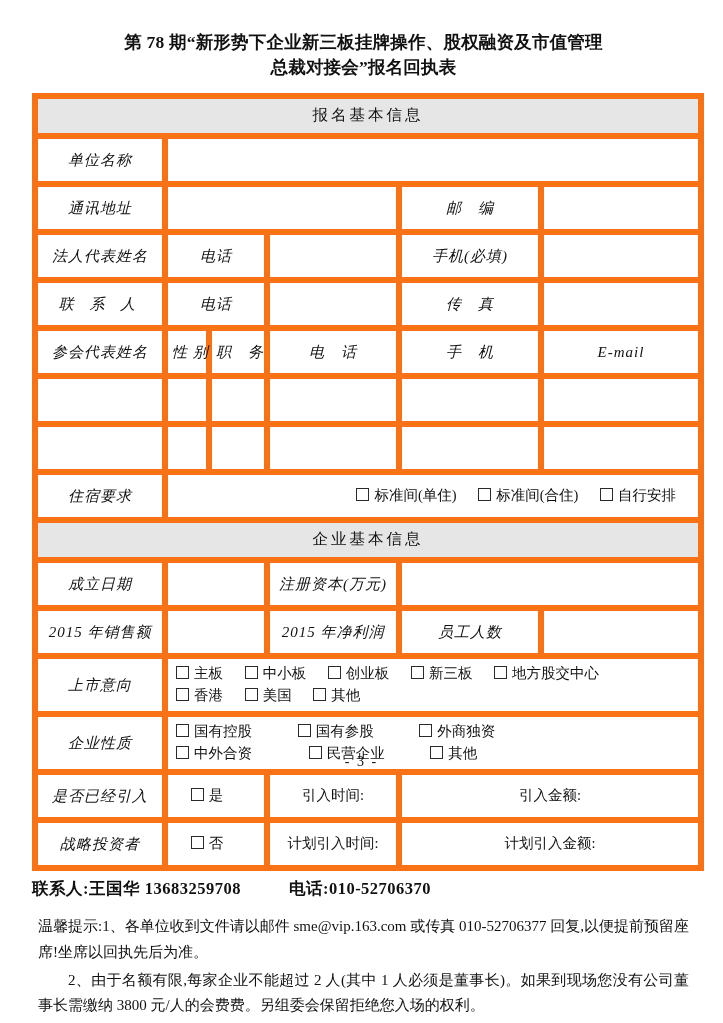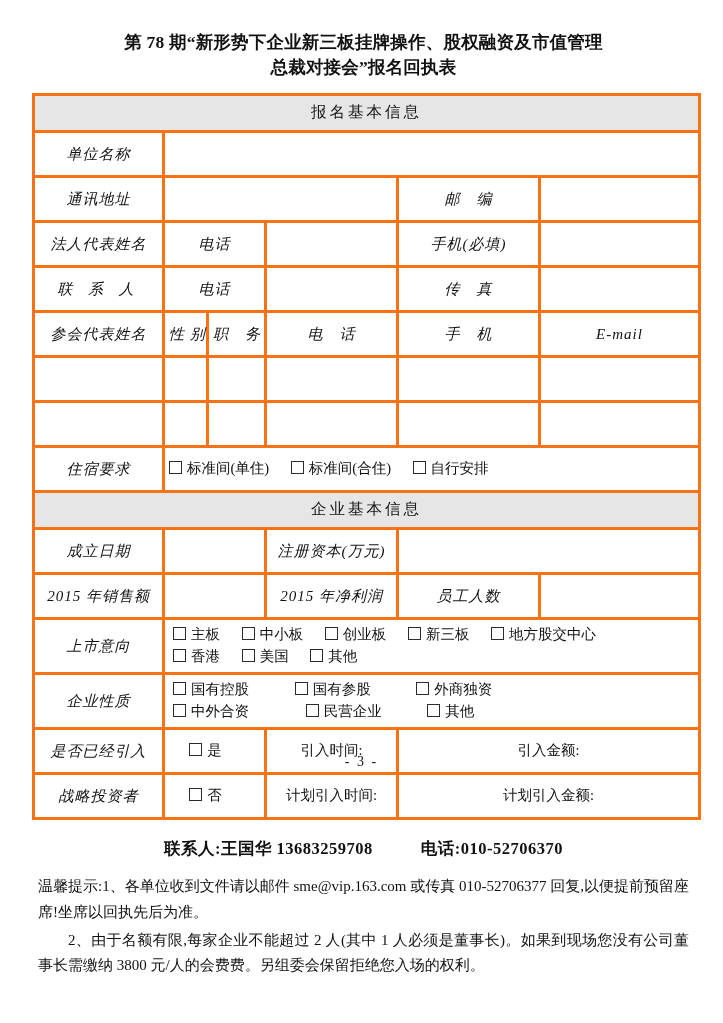--- a/index.html
+++ b/index.html
@@ -37,21 +37,21 @@
 
   
   table.form {
     width: 666px;
     margin: 0 auto;
     border-collapse: collapse;
     table-layout: fixed;
     font-size: 14.5px;
   }
   table.form td {
-    border: 3px solid #f97316;
+    border: 6px solid #f97316;
     height: 38px;
     padding: 2px 4px;
     vertical-align: middle;
     text-align: center;
     line-height: 1.35;
     font-family: "Liberation Serif", "DejaVu Serif", serif;
   }
   .section-head {
     background: #e6e6e6;
     font-size: 15.5px;
@@ -79,24 +79,23 @@
     border: 1px solid #2b2b2b;
     margin-right: 5px;
     vertical-align: -1px;
   }
   .tall { height: 52px; }
   .stack-cell { padding: 3px 6px; }
   .stack-cell .line { display: block; text-align: left; padding-left: 4px; margin: 3px 0; }
 
   
   .contact {
-    text-align: center;
     font-weight: bold;
     font-size: 16.5px;
-    margin: 18px 0 14px 0;
+    margin: 7px 0 14px 0;
     letter-spacing: 0.5px;
   }
   .contact .gap { display: inline-block; width: 48px; }
 
   
   .notes {
     font-size: 15px;
     line-height: 1.72;
     margin: 0 6px;
     text-align: justify;
@@ -191,21 +190,21 @@
         <td class="blank"></td>
         <td class="blank"></td>
         <td class="blank"></td>
         <td class="blank"></td>
         <td class="blank"></td>
         <td class="blank"></td>
       </tr>
 
       <tr>
         <td class="lbl">住宿要求</td>
-        <td colspan="5" class="cbrow" style="text-align:left">
+        <td colspan="5" class="cbrow" style="text-align:right">
           <span class="cb"><span class="box"></span><span>标准间(单住)</span></span>
           <span class="cb"><span class="box"></span><span>标准间(合住)</span></span>
           <span class="cb"><span class="box"></span><span>自行安排</span></span>
         </td>
       </tr>
 
       <tr>
         <td colspan="6" class="section-head">企业基本信息</td>
       </tr>
 

